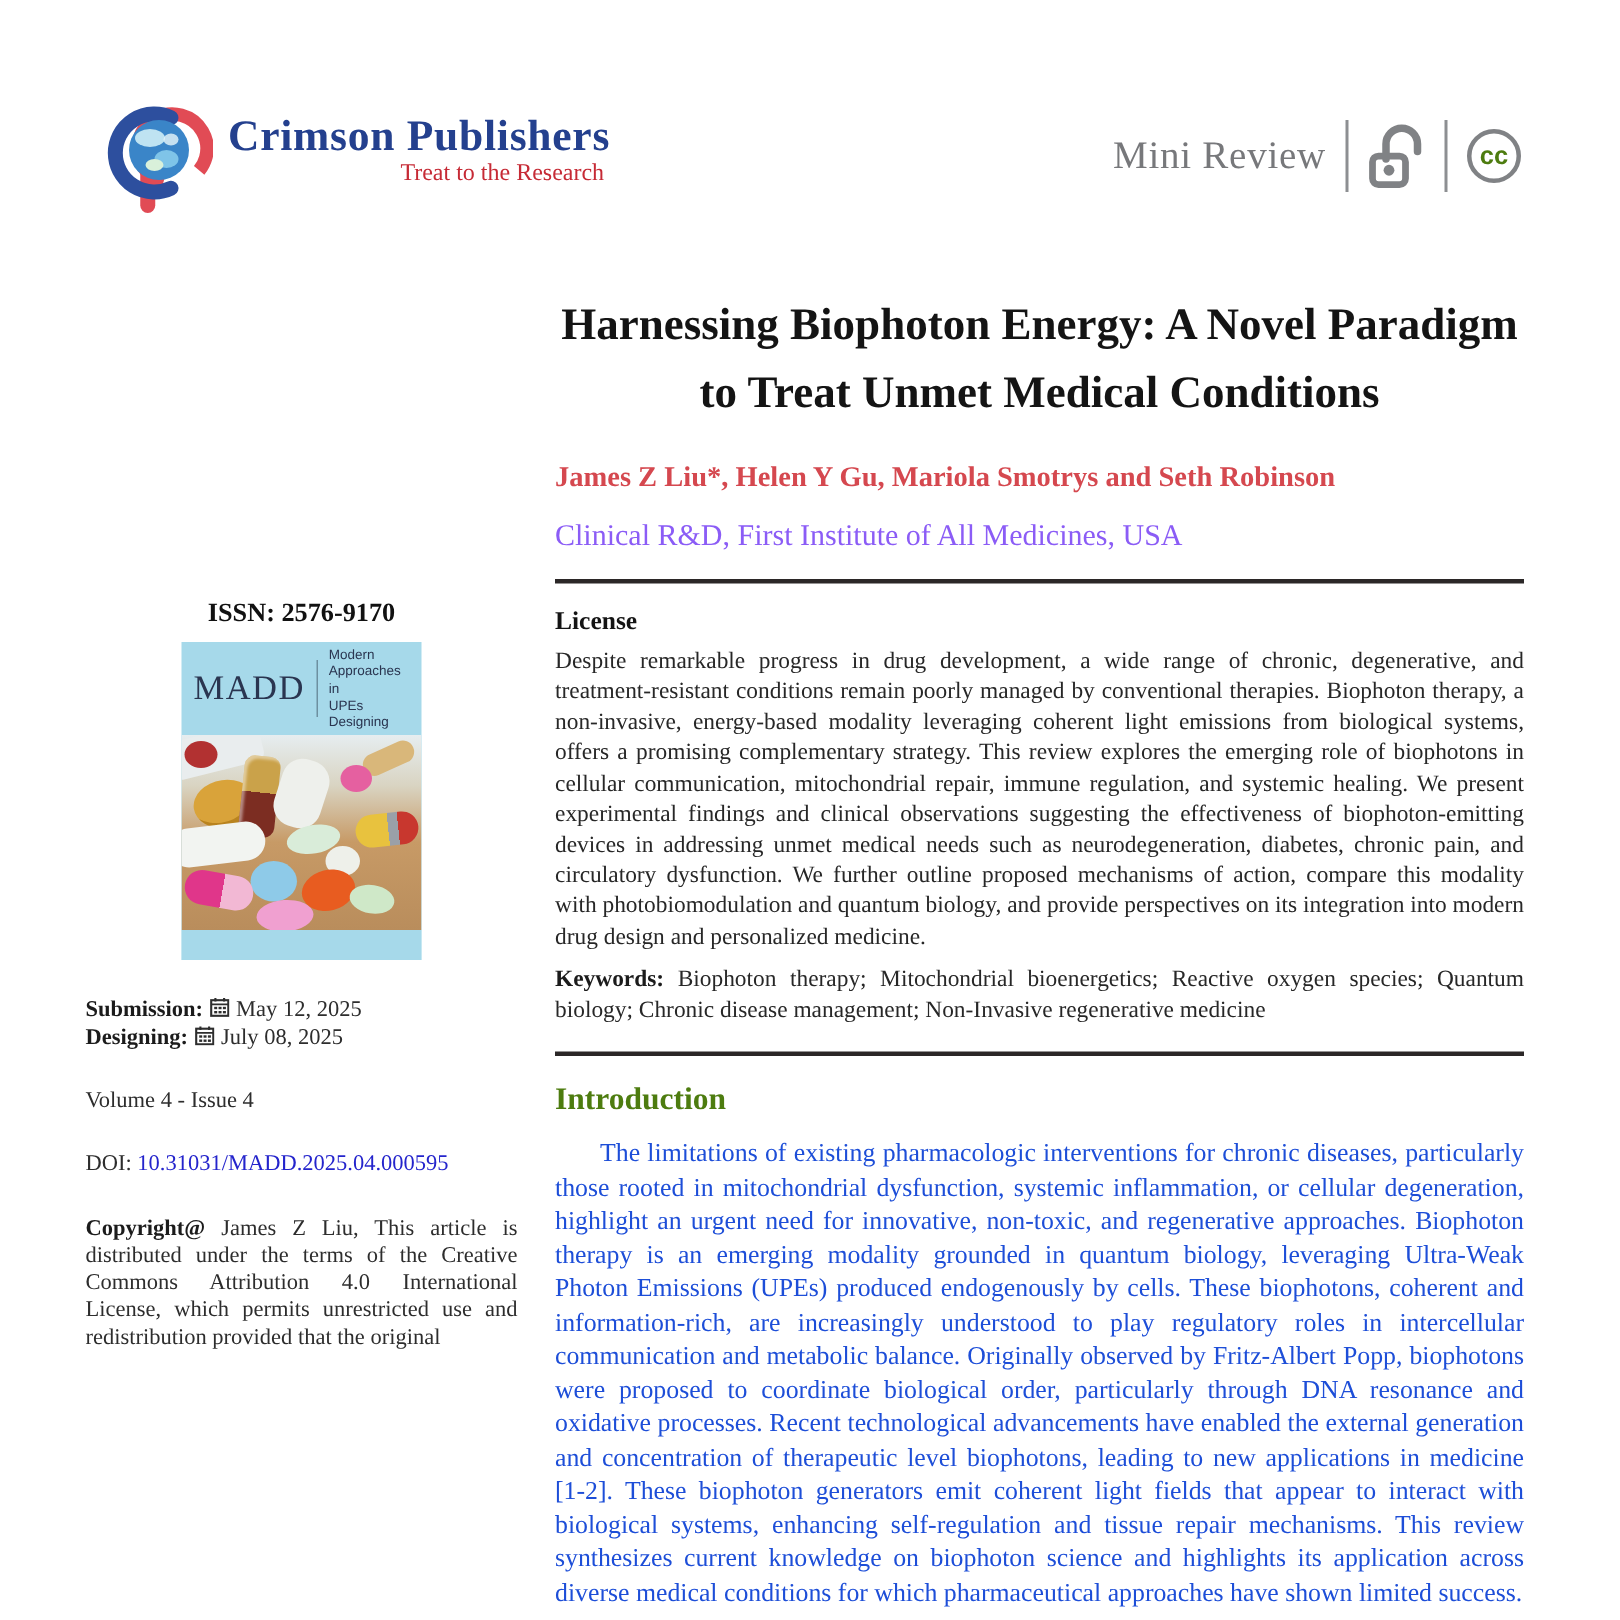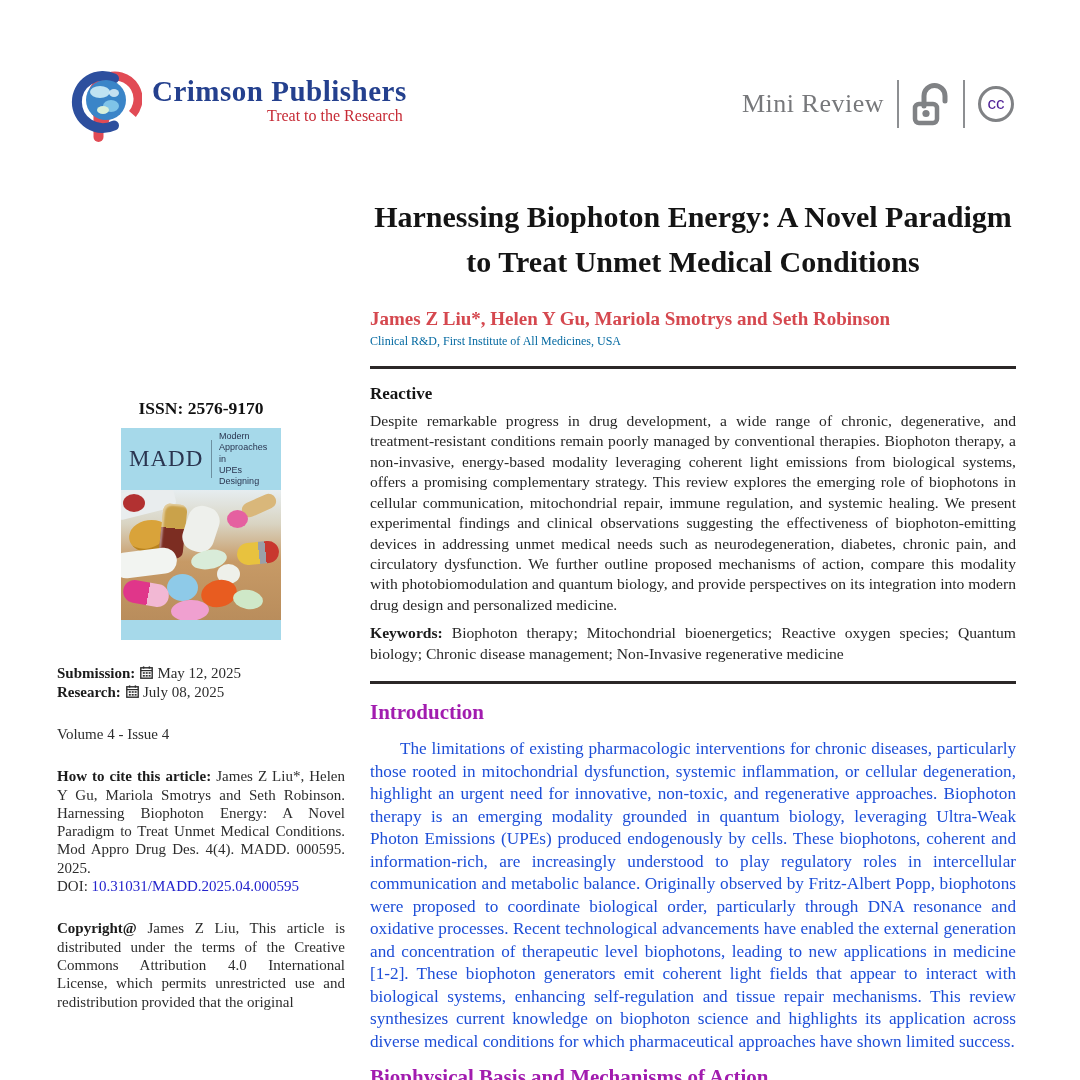--- a/index.html
+++ b/index.html
@@ -11,21 +11,21 @@
   .logo-mark{width:78px;height:78px;flex:0 0 auto;}
   .logo-text{margin-left:10px;margin-top:10px;}
   .logo-name{font-size:29px;font-weight:bold;color:#24408e;letter-spacing:.5px;line-height:1.05;}
   .logo-tagline{font-size:16px;color:#c62a35;text-align:right;padding-right:4px;margin-top:1px;}
 
   .header-right{position:absolute;right:66px;top:80px;display:flex;align-items:center;gap:13px;}
   .article-type{font-size:26px;font-weight:normal;color:#77787b;letter-spacing:.5px;}
   .vsep{width:2px;height:48px;background:#8d8f92;}
   .cc-badge{width:36px;height:36px;border:3px solid #808285;border-radius:50%;
             display:flex;align-items:center;justify-content:center;
-            font-size:17px;font-weight:normal;color:#4c1d95;font-family:"Liberation Sans",sans-serif;
+            font-size:17px;font-weight:bold;color:#4d7c0f;font-family:"Liberation Sans",sans-serif;
             letter-spacing:0;line-height:1;padding-bottom:2px;box-sizing:border-box;}
 
   
   .sidebar{position:absolute;left:57px;top:398px;width:288px;font-size:15px;line-height:1.22;
            text-align:justify;color:#2d2d2d;}
   .issn{font-size:17.5px;font-weight:bold;text-align:center;color:#111;}
   .cover{width:160px;height:212px;margin:9px auto 0 auto;background:#a6d9ea;overflow:hidden;}
   .cover-head{height:62px;display:flex;align-items:center;padding:0 8px;box-sizing:border-box;}
   .cover-abbr{font-size:23px;color:#2a3550;letter-spacing:1px;font-family:"Liberation Serif",serif;}
   .cover-div{width:1px;height:38px;background:#6d90a0;margin:0 7px 0 8px;}
@@ -40,26 +40,26 @@
   .sb-block p{margin:0;}
   .sb-label{font-weight:bold;color:#1b1b1b;}
   .doi-line{margin-top:2px;text-align:left;}
   .doi-link{color:#2424cc;text-decoration:none;}
   .cal-icon{display:inline-block;vertical-align:-1px;margin:0 4px 0 5px;}
 
   
   .main{position:absolute;left:370px;top:194px;width:646px;}
   .title{font-size:30px;font-weight:bold;text-align:center;line-height:1.5;color:#141414;margin:0;}
   .authors{margin-top:24px;font-size:19px;font-weight:bold;color:#d5484f;}
-  .affiliation{margin-top:4px;font-size:12px;color:#0369a1;}
+  .affiliation{margin-top:16px;font-size:20px;color:#8b5cf6;}
   .rule{border:none;border-top:3px solid #2b2727;margin:17px 0 0 0;}
   .abs-head{margin-top:15px;font-size:17px;font-weight:bold;color:#141414;}
   .abs-text{margin:7px 0 0 0;font-size:15.6px;line-height:1.31;text-align:justify;color:#272727;}
   .kw{margin:8px 0 0 0;font-size:15.6px;line-height:1.31;text-align:justify;color:#272727;}
-  .sec-head{margin-top:16px;font-size:21px;font-weight:bold;color:#a21caf;}
+  .sec-head{margin-top:16px;font-size:21px;font-weight:bold;color:#4d7c0f;}
   .body-text{margin:13px 0 0 0;font-size:17.2px;line-height:1.31;text-align:justify;
              text-indent:30px;color:#1d4ed8;}
 </style>
 </head>
 <body>
 
 <div class="page">
 
   <div class="logo">
     <svg class="logo-mark" viewBox="0 0 76 78">
@@ -132,59 +132,58 @@
             <line x1="0.8" y1="4.6" x2="12.2" y2="4.6" stroke="#2d2d2d" stroke-width="1.2"></line>
             <line x1="3.6" y1="0.4" x2="3.6" y2="2.6" stroke="#2d2d2d" stroke-width="1.4"></line>
             <line x1="9.4" y1="0.4" x2="9.4" y2="2.6" stroke="#2d2d2d" stroke-width="1.4"></line>
             <rect x="2.8" y="6.2" width="2" height="1.6" fill="#2d2d2d"></rect>
             <rect x="5.7" y="6.2" width="2" height="1.6" fill="#2d2d2d"></rect>
             <rect x="8.6" y="6.2" width="2" height="1.6" fill="#2d2d2d"></rect>
             <rect x="2.8" y="9" width="2" height="1.6" fill="#2d2d2d"></rect>
             <rect x="5.7" y="9" width="2" height="1.6" fill="#2d2d2d"></rect>
             <rect x="8.6" y="9" width="2" height="1.6" fill="#2d2d2d"></rect>
           </svg><span>May 12, 2025</span></p>
-      <p><span class="sb-label">Research:</span><svg class="cal-icon" width="13" height="13" viewBox="0 0 13 13">
+      <p><span class="sb-label">Designing:</span><svg class="cal-icon" width="13" height="13" viewBox="0 0 13 13">
             <rect x="0.8" y="1.8" width="11.4" height="10.4" fill="none" stroke="#2d2d2d" stroke-width="1.4"></rect>
             <line x1="0.8" y1="4.6" x2="12.2" y2="4.6" stroke="#2d2d2d" stroke-width="1.2"></line>
             <line x1="3.6" y1="0.4" x2="3.6" y2="2.6" stroke="#2d2d2d" stroke-width="1.4"></line>
             <line x1="9.4" y1="0.4" x2="9.4" y2="2.6" stroke="#2d2d2d" stroke-width="1.4"></line>
             <rect x="2.8" y="6.2" width="2" height="1.6" fill="#2d2d2d"></rect>
             <rect x="5.7" y="6.2" width="2" height="1.6" fill="#2d2d2d"></rect>
             <rect x="8.6" y="6.2" width="2" height="1.6" fill="#2d2d2d"></rect>
             <rect x="2.8" y="9" width="2" height="1.6" fill="#2d2d2d"></rect>
             <rect x="5.7" y="9" width="2" height="1.6" fill="#2d2d2d"></rect>
             <rect x="8.6" y="9" width="2" height="1.6" fill="#2d2d2d"></rect>
           </svg><span>July 08, 2025</span></p>
     </div>
 
     <div class="sb-block">
       <p>Volume 4 - Issue 4</p>
     </div>
 
     <div class="sb-block">
-      <p><span class="sb-label">How to cite this article:</span><span> James Z Liu*, Helen Y Gu, Mariola Smotrys and Seth Robinson. Harnessing Biophoton Energy: A Novel Paradigm to Treat Unmet Medical Conditions. Mod Appro Drug Des. 4(4). MADD. 000595. 2025.</span></p>
       <p class="doi-line"><span>DOI: </span><a href="#" class="doi-link">10.31031/MADD.2025.04.000595</a></p>
     </div>
 
     <div class="sb-block">
       <p><span class="sb-label">Copyright@</span><span> James Z Liu, This article is distributed under the terms of the Creative Commons Attribution 4.0 International License, which permits unrestricted use and redistribution provided that the original</span></p>
     </div>
 
   </div>
 
   <div class="main">
 
     <h1 class="title">Harnessing Biophoton Energy: A Novel Paradigm to Treat Unmet Medical Conditions</h1>
 
     <div class="authors">James Z Liu*, Helen Y Gu, Mariola Smotrys and Seth Robinson</div>
     <div class="affiliation">Clinical R&amp;D, First Institute of All Medicines, USA</div>
 
     <hr class="rule">
 
-    <div class="abs-head">Reactive</div>
+    <div class="abs-head">License</div>
     <p class="abs-text">Despite remarkable progress in drug development, a wide range of chronic, degenerative, and treatment-resistant conditions remain poorly managed by conventional therapies. Biophoton therapy, a non-invasive, energy-based modality leveraging coherent light emissions from biological systems, offers a promising complementary strategy. This review explores the emerging role of biophotons in cellular communication, mitochondrial repair, immune regulation, and systemic healing. We present experimental findings and clinical observations suggesting the effectiveness of biophoton-emitting devices in addressing unmet medical needs such as neurodegeneration, diabetes, chronic pain, and circulatory dysfunction. We further outline proposed mechanisms of action, compare this modality with photobiomodulation and quantum biology, and provide perspectives on its integration into modern drug design and personalized medicine.</p>
     <p class="kw"><span class="sb-label">Keywords:</span><span> Biophoton therapy; Mitochondrial bioenergetics; Reactive oxygen species; Quantum biology; Chronic disease management; Non-Invasive regenerative medicine</span></p>
 
     <hr class="rule">
 
     <div class="sec-head">Introduction</div>
     <p class="body-text">The limitations of existing pharmacologic interventions for chronic diseases, particularly those rooted in mitochondrial dysfunction, systemic inflammation, or cellular degeneration, highlight an urgent need for innovative, non-toxic, and regenerative approaches. Biophoton therapy is an emerging modality grounded in quantum biology, leveraging Ultra-Weak Photon Emissions (UPEs) produced endogenously by cells. These biophotons, coherent and information-rich, are increasingly understood to play regulatory roles in intercellular communication and metabolic balance. Originally observed by Fritz-Albert Popp, biophotons were proposed to coordinate biological order, particularly through DNA resonance and oxidative processes. Recent technological advancements have enabled the external generation and concentration of therapeutic level biophotons, leading to new applications in medicine [1-2]. These biophoton generators emit coherent light fields that appear to interact with biological systems, enhancing self-regulation and tissue repair mechanisms. This review synthesizes current knowledge on biophoton science and highlights its application across diverse medical conditions for which pharmaceutical approaches have shown limited success.</p>
 
     <div class="sec-head" style="margin-top:11px;">Biophysical Basis and Mechanisms of Action</div>
 

